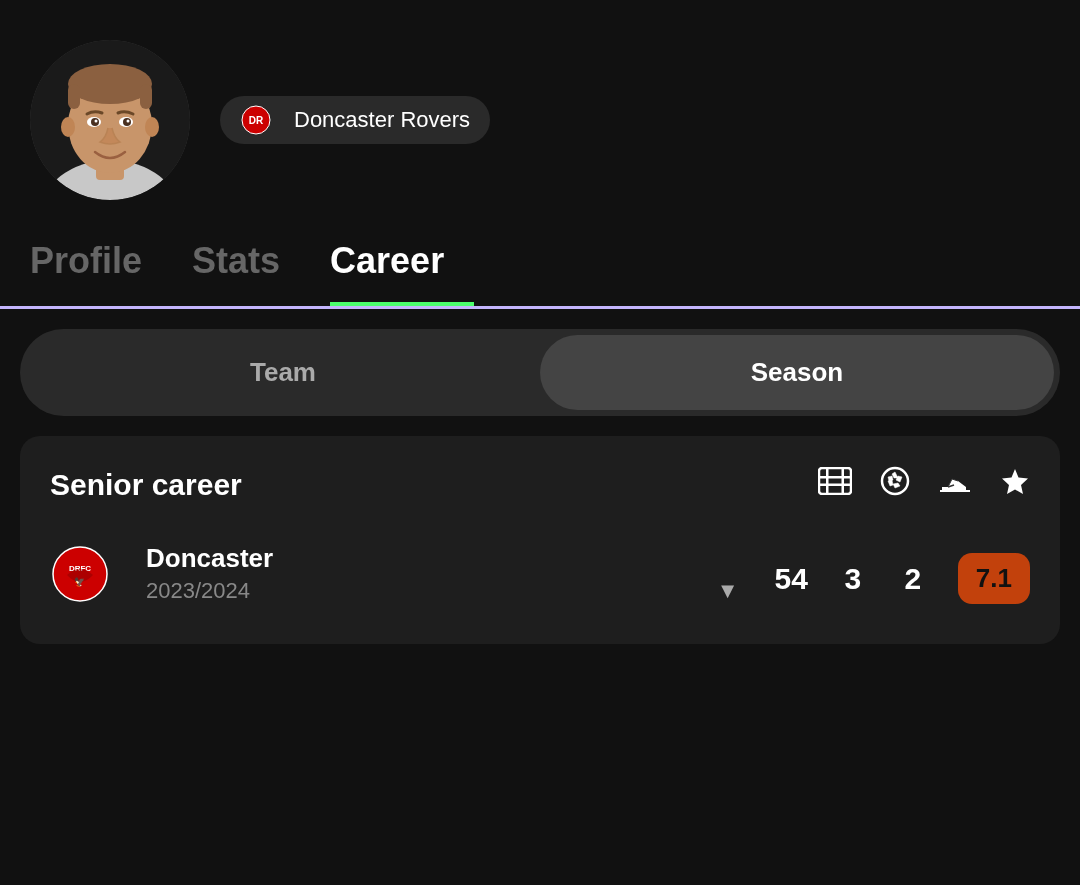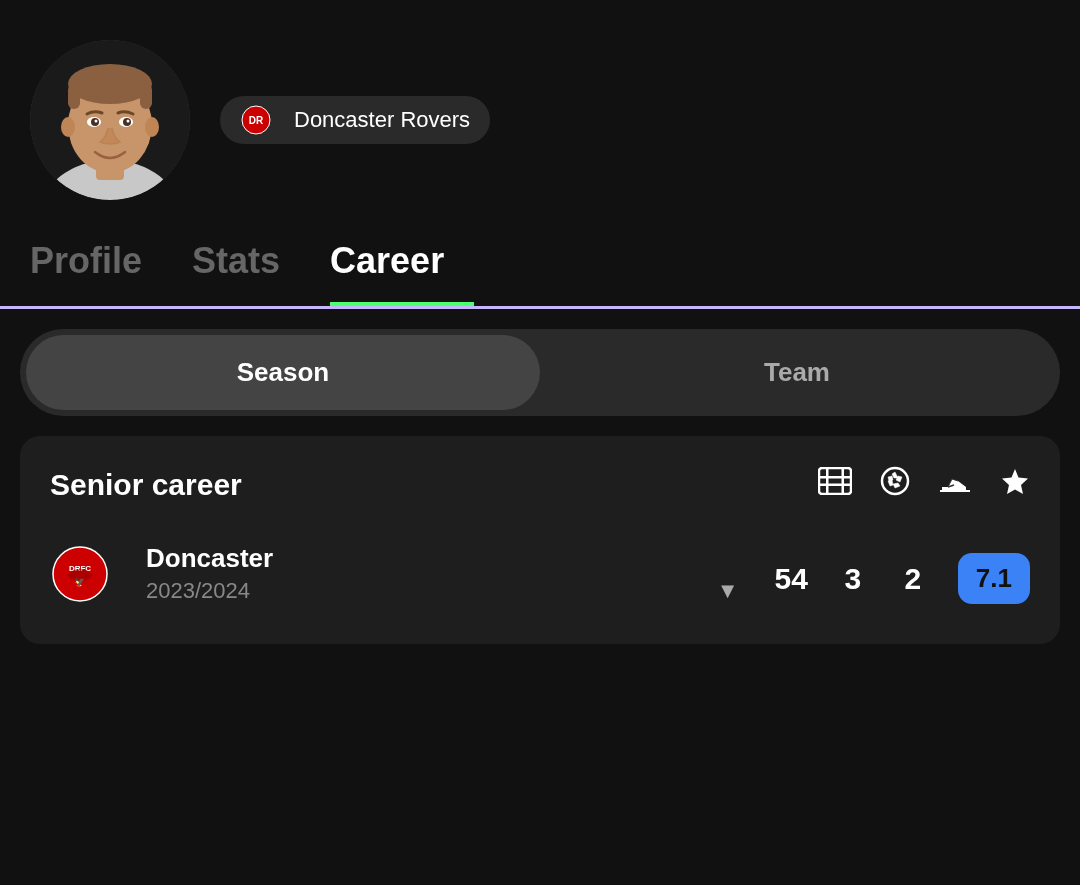--- a/index.html
+++ b/index.html
@@ -210,21 +210,21 @@
 
     .stat-num {
       font-size: 30px;
       font-weight: 600;
       color: #ffffff;
       min-width: 30px;
       text-align: center;
     }
 
     .rating-badge {
-      background-color: #3b82f6;
+      background-color: #c2410c;
       color: #111111;
       font-size: 26px;
       font-weight: 800;
       padding: 10px 18px;
       border-radius: 14px;
       min-width: 70px;
       text-align: center;
     }
   </style>
 </head>
@@ -292,22 +292,22 @@
 
   <div class="tabs-section">
     <div class="tab-item">Profile</div>
     <div class="tab-item">Stats</div>
     <div class="tab-item active">Career</div>
   </div>
 
   <div class="career-content">
 
     <div class="season-team-toggle">
+      <div class="toggle-btn">Team</div>
       <div class="toggle-btn active">Season</div>
-      <div class="toggle-btn">Team</div>
     </div>
 
     <div class="career-card">
 
       <div class="senior-career-header">
         <span class="senior-career-title">Senior career</span>
         <div class="career-icons">
 
           <span class="career-icon">
             <svg width="34" height="28" viewBox="0 0 34 28" fill="white" xmlns="http://www.w3.org/2000/svg">

